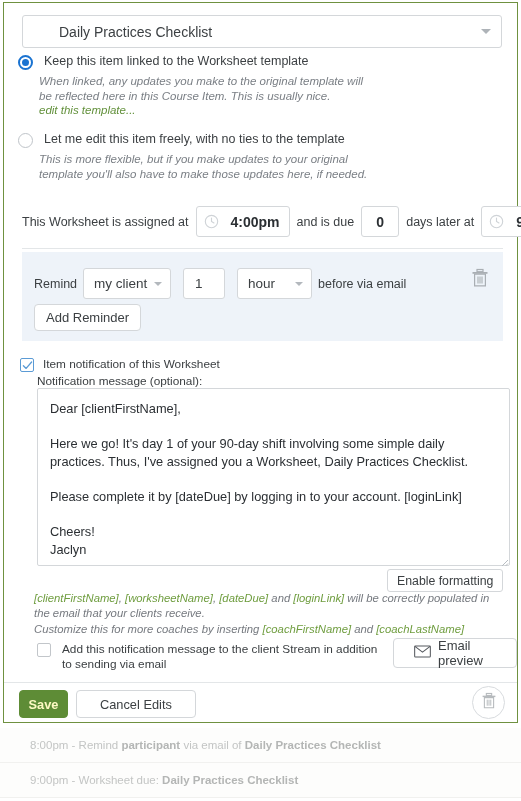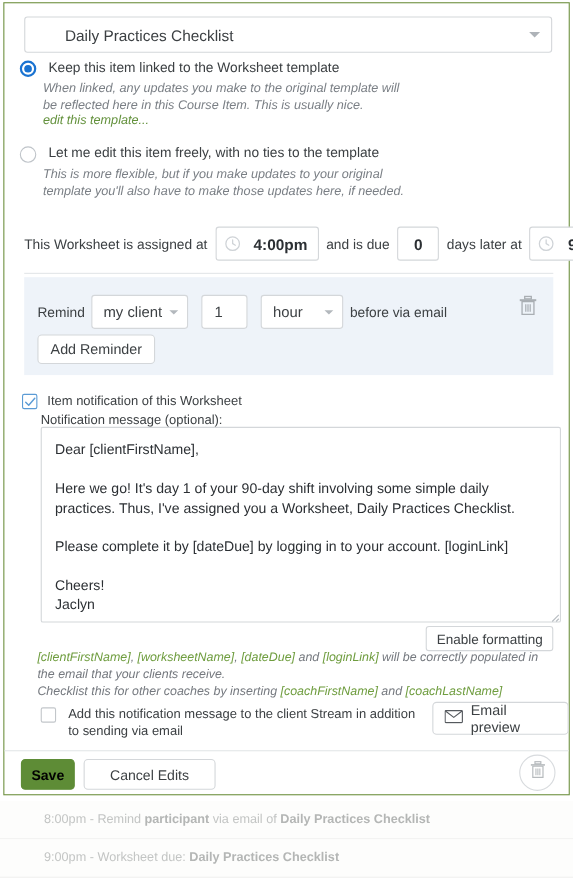--- a/index.html
+++ b/index.html
@@ -190,35 +190,35 @@
     font-size: 11.3px; font-style: italic; color:#75797f; line-height: 15px;
   }
   .var-note2 .g { color:#6f9d3f; }
   .stream-row {
     position:absolute; left: 33px; top: 639px; width: 345px;
     display:flex; align-items:flex-start;
   }
   .stream-label { font-size:11.8px; color:#3c4043; margin-left:11px; line-height:15px; }
   .btn-preview {
     position:absolute; left: 389px; top: 635px;
-    height: 30px; padding: 0 10px;
+    height: 30px; padding: 0 20px;
     border:1px solid #d4d7da; border-radius:4px; background:#fff;
     display:flex; align-items:center; gap:7px;
     font-size: 13px; color:#3c4043; cursor:pointer;
   }
 
   
   .foot-sep {
     position:absolute; left:0; top: 679px; width: 513px; height:1px; background:#e3e6e8;
   }
   .btn-save {
     position:absolute; left: 15px; top: 687px;
     width: 49px; height: 28px;
     background:#5e8c36; border:1px solid #5e8c36; border-radius:4px;
-    color:#000000; font-size: 12.8px; font-weight:700;
+    color:#fef9c3; font-size: 12.8px; font-weight:700;
     display:flex; align-items:center; justify-content:center; cursor:pointer;
   }
   .btn-cancel {
     position:absolute; left: 72px; top: 687px;
     height: 28px; padding: 0 23px;
     background:#fff; border:1px solid #d4d7da; border-radius:4px;
     color:#3c4043; font-size: 12.8px;
     display:flex; align-items:center; justify-content:center; cursor:pointer;
   }
   .trash-circle {
@@ -230,21 +230,21 @@
 
   
   .status-row {
     position:absolute; left: 0; width: 521px; height: 35px;
     background:#fdfdfc; border-bottom: 1px solid #f1f1ef;
     display:flex; align-items:center;
   }
   .status-row.s1 { top: 728px; }
   .status-row.s2 { top: 763px; }
   .status-text {
-    margin-left: 40px; font-size: 11.5px; color:#c3c5c4;
+    margin-left: 30px; font-size: 11.5px; color:#c3c5c4;
   }
   .status-text b { color:#b4b6b5; font-weight:700; }
 </style>
 </head>
 <body>
 
 <div class="page">
 
   <div class="editor-card">
 
@@ -343,21 +343,21 @@
         </svg>
     </span>
 
     <div class="btn-enable">Enable formatting</div>
 
     <div class="var-note">
       <span class="g">[clientFirstName]</span><span>, </span><span class="g">[worksheetName]</span><span>, </span><span class="g">[dateDue]</span><span> and </span><span class="g">[loginLink]</span><span> will be correctly populated in the email that your clients receive.</span>
     </div>
 
     <div class="var-note2">
-      <span>Checklist this for other coaches by inserting </span><span class="g">[coachFirstName]</span><span> and </span><span class="g">[coachLastName]</span>
+      <span>Customize this for more coaches by inserting </span><span class="g">[coachFirstName]</span><span> and </span><span class="g">[coachLastName]</span>
     </div>
 
     <div class="stream-row">
       <span class="cbox plain"></span>
       <span class="stream-label">Add this notification message to the client Stream in addition to sending via email</span>
     </div>
 
     <div class="btn-preview">
       <span>
         <svg width="17" height="13" viewBox="0 0 18 13">

